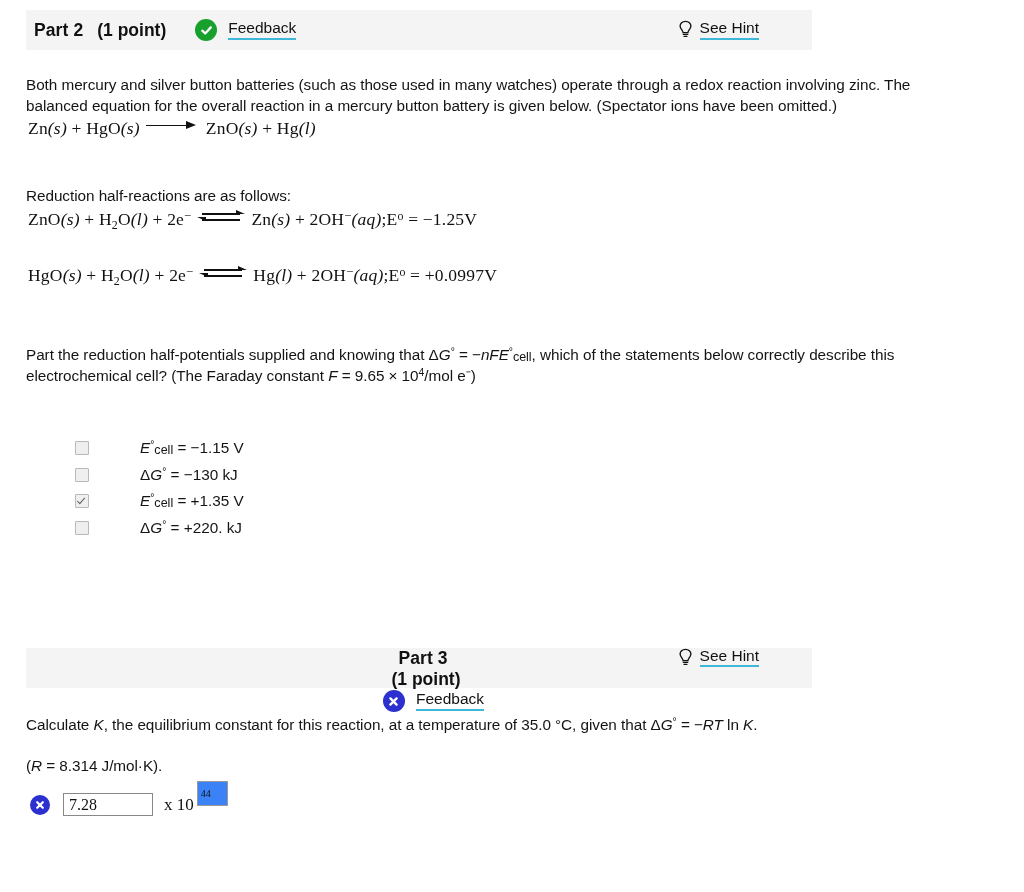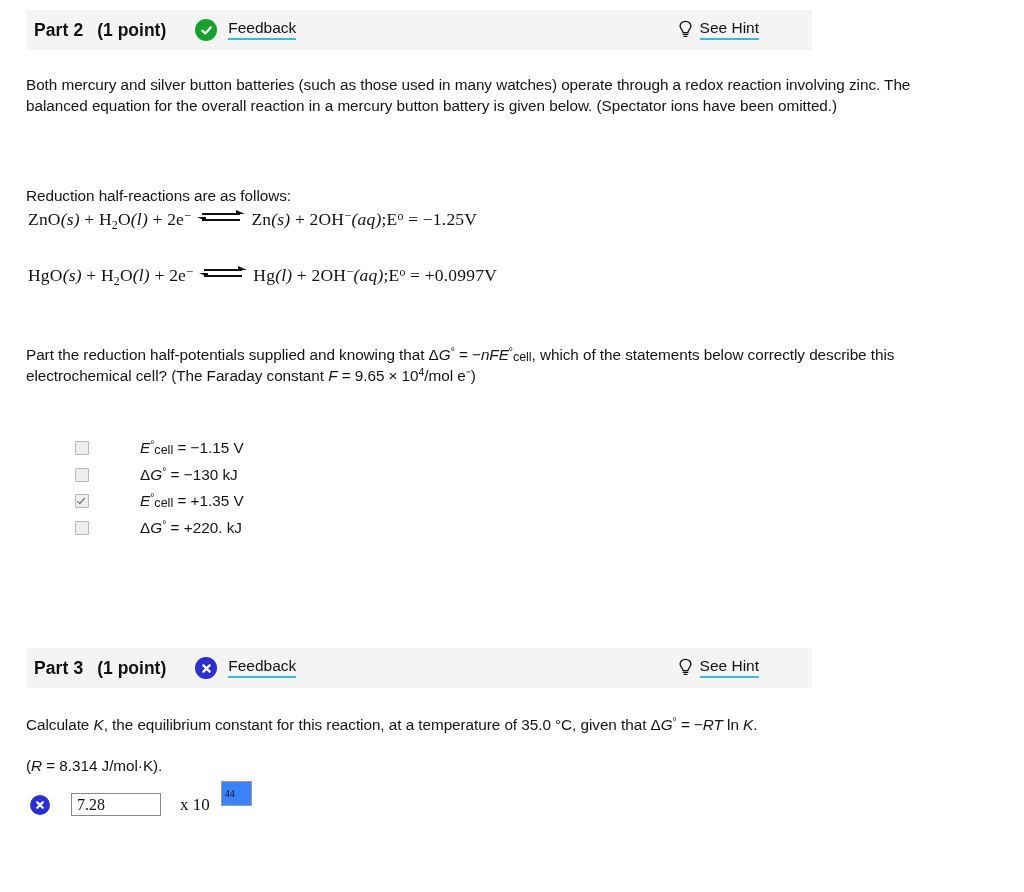--- a/index.html
+++ b/index.html
@@ -241,21 +241,20 @@
     color: #141414;
     white-space: nowrap;
   }
 
   
   .answer-row {
     position: absolute;
     left: 30px;
     display: flex;
     align-items: center;
-    gap: 8px;
   }
   .answer-status {
     width: 20px; height: 20px;
     border-radius: 50%;
     background: #2b30cf;
     display: inline-flex;
     align-items: center;
     justify-content: center;
     flex: 0 0 auto;
   }
@@ -321,20 +320,23 @@
           <path d="M6.1 16.4 L8.9 16.4" fill="none" stroke="#111111" stroke-width="1.35" stroke-linecap="round"></path>
         </svg>
       </span>
       <a class="hint-link" href="#">See Hint</a>
     </span>
   </div>
 
   <div class="body-text" style="top:74px; width:930px;">Both mercury and silver button batteries (such as those used in many watches) operate through a redox reaction involving zinc. The</div>
   <div class="body-text" style="top:95px; width:930px;">balanced equation for the overall reaction in a mercury button battery is given below. (Spectator ions have been omitted.)</div>
 
+  <div class="eq" style="top:118px;">
+    Zn<span class="it">(s)</span> + HgO<span class="it">(s)</span><span class="arrow-long"></span>ZnO<span class="it">(s)</span> + Hg<span class="it">(l)</span>
+  </div>
 
   <div class="body-text" style="top:185px;">Reduction half-reactions are as follows:</div>
 
   <div class="eq" style="top:209px;">
     ZnO<span class="it">(s)</span> + H<sub>2</sub>O<span class="it">(l)</span> + 2e<span class="sup-minus">−</span><span class="eqarrow"><i class="h1"></i><i class="h2"></i></span>Zn<span class="it">(s)</span> + 2OH<span class="sup-minus">−</span><span class="it">(aq)</span>;E<sup>o</sup> = −1.25V
   </div>
 
   <div class="eq" style="top:265px;">
     HgO<span class="it">(s)</span> + H<sub>2</sub>O<span class="it">(l)</span> + 2e<span class="sup-minus">−</span><span class="eqarrow"><i class="h1"></i><i class="h2"></i></span>Hg<span class="it">(l)</span> + 2OH<span class="sup-minus">−</span><span class="it">(aq)</span>;E<sup>o</sup> = +0.0997V
   </div>
@@ -363,21 +365,21 @@
         <span class="cbox checked"></span>
         <span class="choice-label"><span class="mi">E</span><span class="sups">°</span><span class="subs">cell</span> = +1.35 V</span>
       </div>
       <div class="choice-item">
         <span class="cbox"></span>
         <span class="choice-label">Δ<span class="mi">G</span><span class="sups">°</span> = +220. kJ</span>
       </div>
     </div>
   </div>
 
-  <div class="part-header" style="top:648px;">
+  <div class="part-header" style="top:648px;flex-direction:column;">
     <span class="part-title" style="margin-left:8px;">Part 3</span>
     <span class="part-points">(1 point)</span>
 
     <span class="feedback-group">
       <span class="status-icon incorrect">
         <svg width="13" height="13" viewBox="0 0 13 13" aria-hidden="true">
           <path d="M3.4 3.4 L9.6 9.6 M9.6 3.4 L3.4 9.6" fill="none" stroke="#ffffff" stroke-width="2.4" stroke-linecap="round"></path>
         </svg>
       </span>
       <a class="feedback-link" href="#">Feedback</a>

